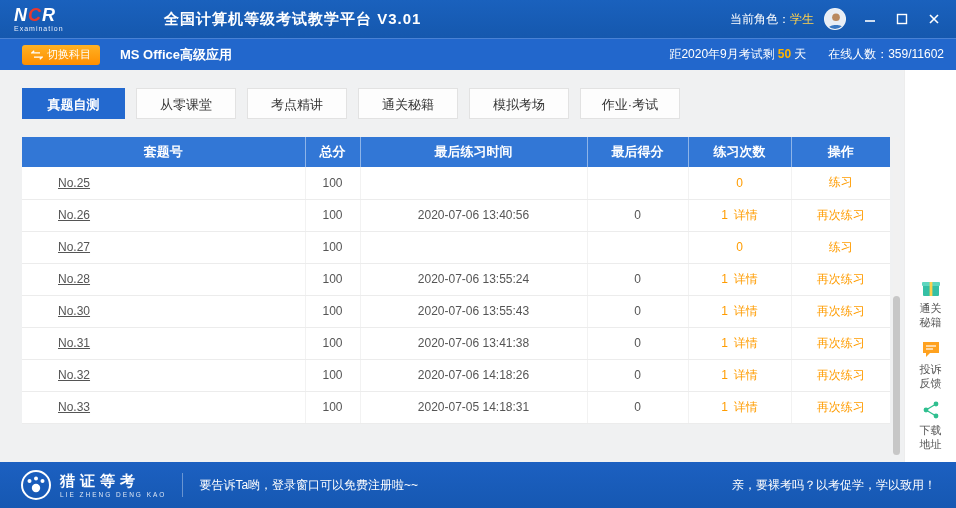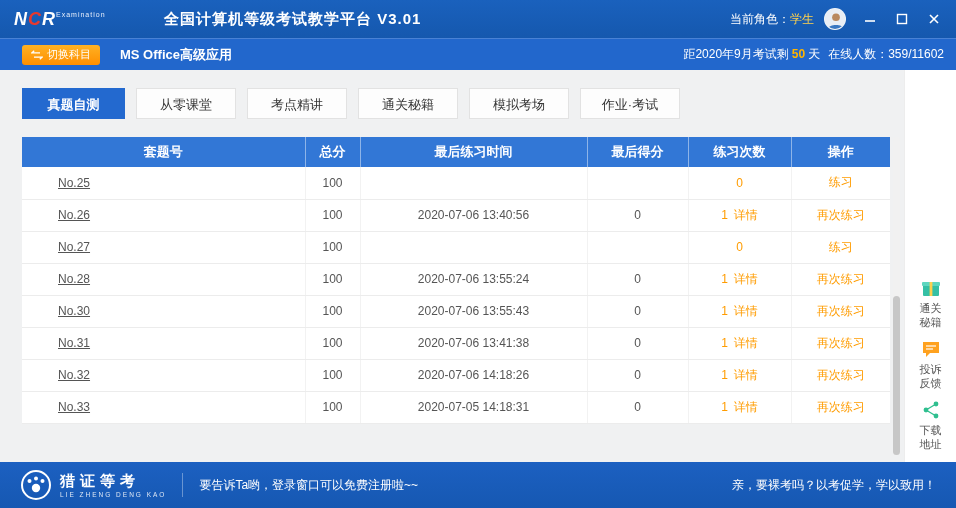--- a/index.html
+++ b/index.html
@@ -3,40 +3,40 @@
 <meta charset="utf-8">
 <style>
   * { margin:0; padding:0; box-sizing:border-box; }
   html,body { width:956px; height:508px; overflow:hidden; }
   body { font-family:"Liberation Sans","DejaVu Sans",sans-serif; background:#f0f1f2; }
   .window { position:relative; width:956px; height:508px; background:#f0f1f2; overflow:hidden; }
 
   
   .titlebar { position:absolute; left:0; top:0; width:956px; height:38px;
     background:linear-gradient(#1a61bd,#1558ae); display:flex; align-items:center; padding:0 14px; }
-  .logo { width:150px; display:flex; flex-direction:row; line-height:1; }
+  .logo { width:150px; display:flex; flex-direction:column; line-height:1; }
   .logo-main { font-size:18px; font-weight:bold; font-style:italic; color:#fff; letter-spacing:1px; }
   .logo-main .red { color:#e8392e; }
   .logo-sub { font-size:7px; color:#e6eefb; letter-spacing:1px; margin-top:1px; }
   .app-title { color:#fff; font-size:15px; font-weight:bold; letter-spacing:1px; }
   .tb-right { margin-left:auto; display:flex; align-items:center; gap:10px; }
   .role { font-size:12px; color:#fff; }
   .role .role-val { color:#ffd24d; }
   .avatar { width:22px; height:22px; border-radius:50%; overflow:hidden; border:1px solid rgba(255,255,255,.6); background:#dfe8f2; }
   .winbtn { width:16px; height:16px; display:flex; align-items:center; justify-content:center; cursor:pointer; margin-left:6px; }
 
   
   .subbar { position:absolute; left:0; top:38px; width:956px; height:32px;
     background:#2267cc; border-top:1px solid rgba(255,255,255,.18);
     display:flex; align-items:center; padding:0 12px 0 22px; }
   .switch-btn { display:inline-flex; align-items:center; gap:4px; height:20px; padding:0 9px;
     background:linear-gradient(#ffb123,#ff8f00); border:none; border-radius:3px;
     color:#fff; font-size:11px; cursor:pointer; }
   .subject { color:#fff; font-size:13px; font-weight:bold; margin-left:20px; }
-  .sb-right { margin-left:auto; display:flex; align-items:center; gap:8px; color:#fff; font-size:12px; }
+  .sb-right { margin-left:auto; display:flex; align-items:center; gap:22px; color:#fff; font-size:12px; }
   .days { color:#ffb400; font-weight:bold; margin:0 3px; }
 
   
   .tabs { position:absolute; left:22px; top:88px; display:flex; gap:11px; }
   .tab { width:100px; height:31px; line-height:31px; text-align:center; font-size:13px;
     background:#fdfdfd; border:1px solid #e2e2e2; color:#333; cursor:pointer; }
   .tab.active { width:103px; background:#2369cf; border-color:#2369cf; color:#fff; font-weight:bold; }
 
   
   table.grid { position:absolute; left:22px; top:137px; width:868px; border-collapse:collapse;

